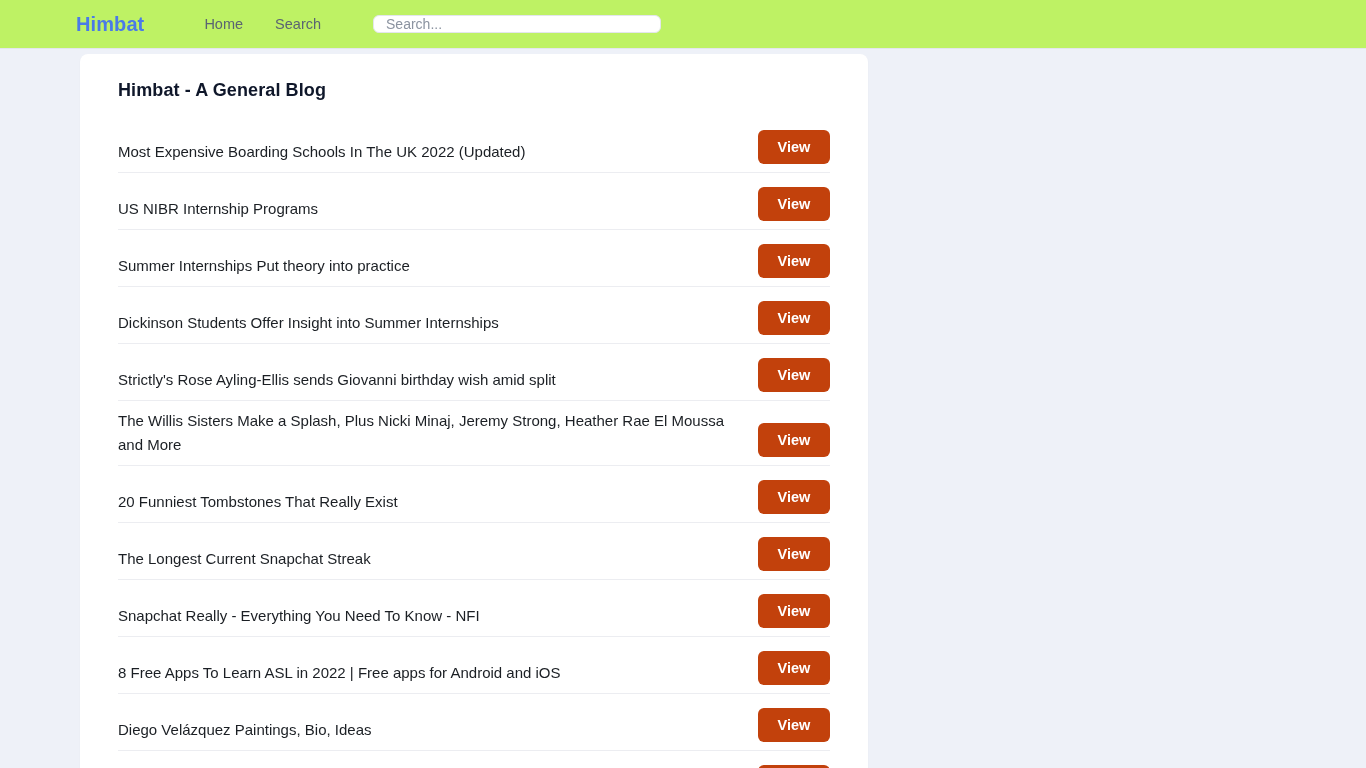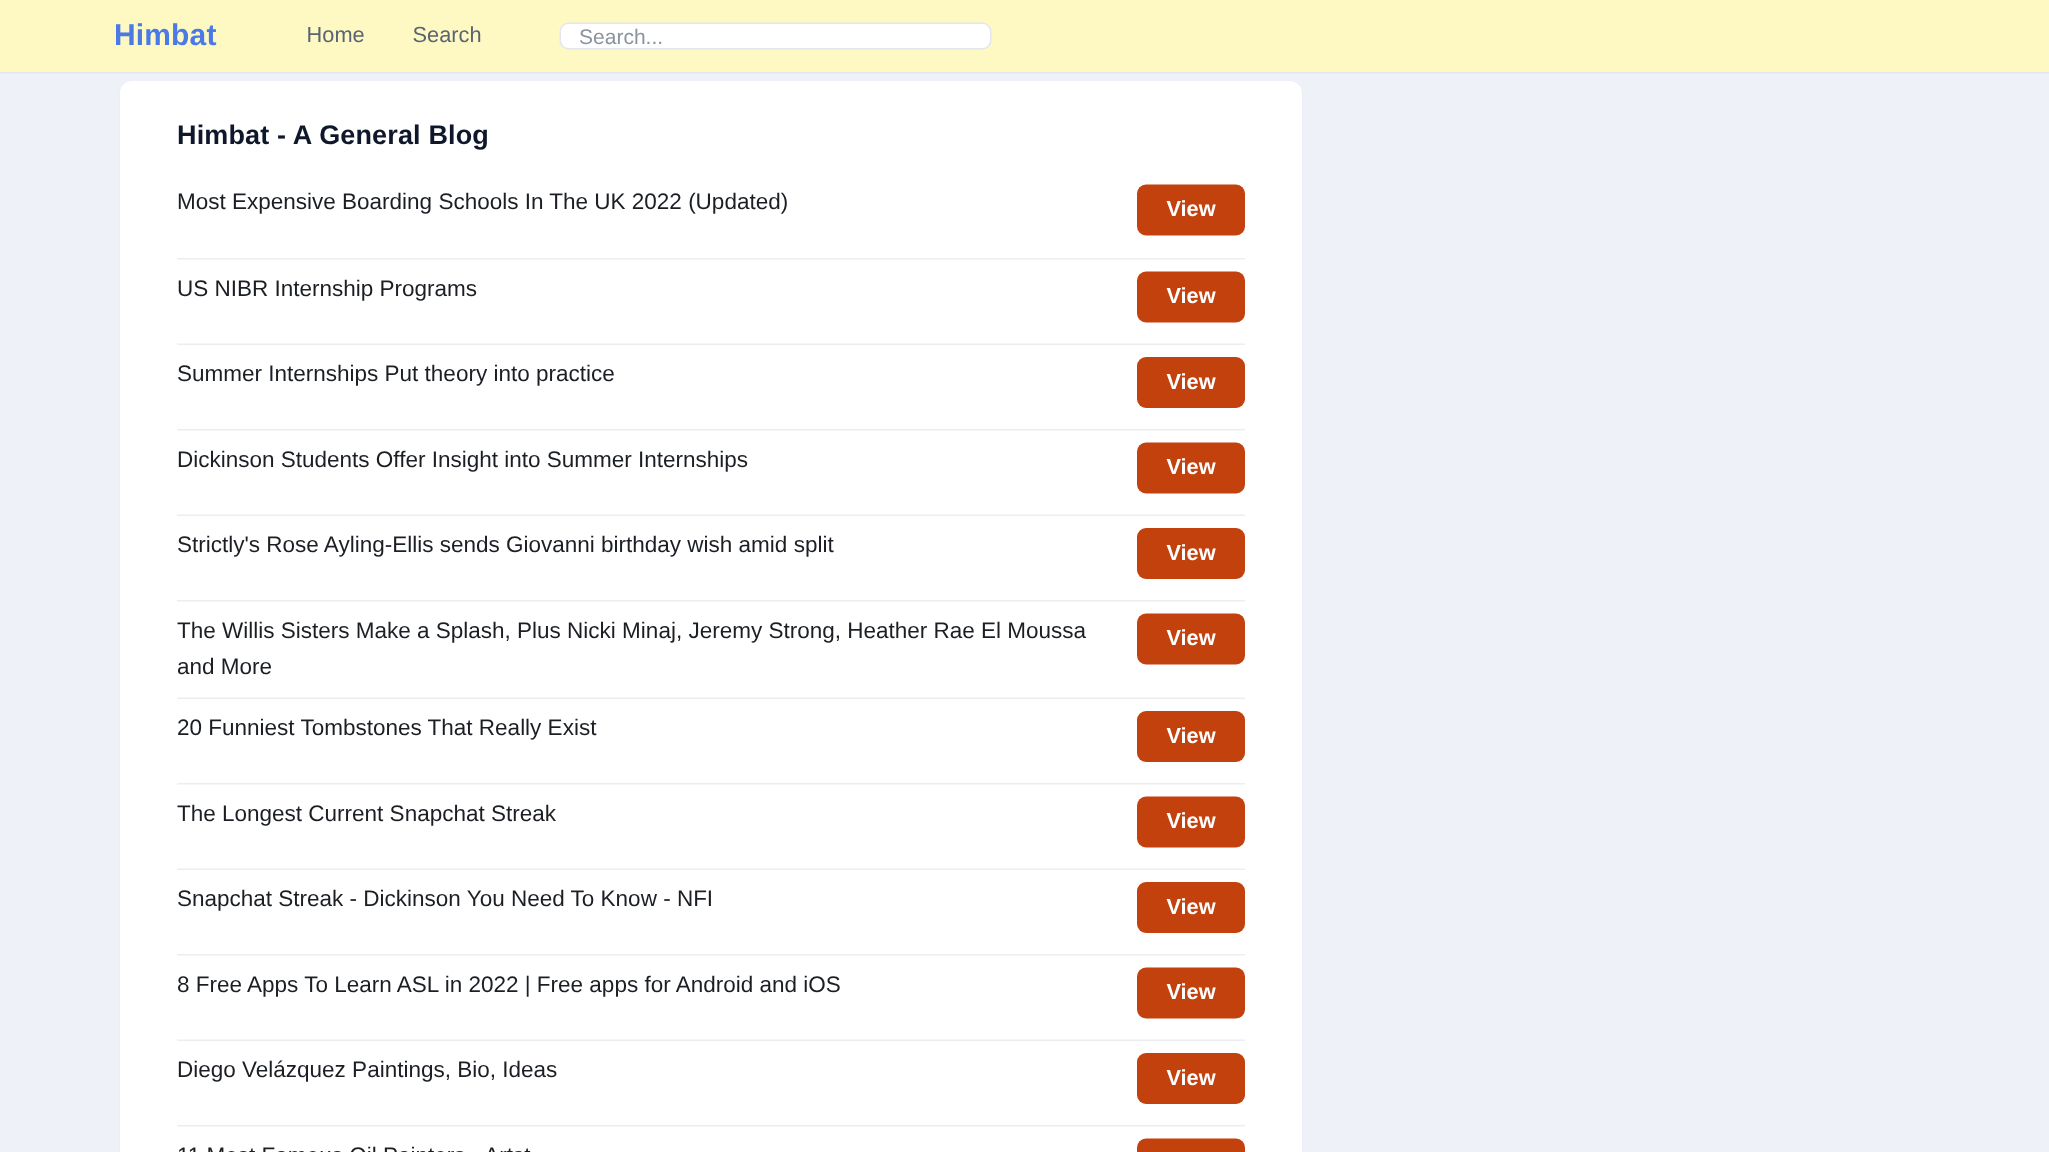--- a/index.html
+++ b/index.html
@@ -13,21 +13,21 @@
   body {
     background: #eef1f8;
     font-family: "Liberation Sans", sans-serif;
     -webkit-font-smoothing: antialiased;
   }
 
   
   .navbar {
     position: relative;
     height: 48px;
-    background: #fef9c3;
+    background: #bef264;
     display: flex;
     align-items: center;
     padding: 0 0 0 76px;
     box-shadow: 0 1px 0 rgba(0,0,0,0.045);
   }
   .brand {
     color: #4a7ae8;
     font-size: 20px;
     font-weight: 700;
     letter-spacing: 0.1px;
@@ -86,21 +86,21 @@
     margin: 10px 0 14px 0;
     letter-spacing: 0.1px;
   }
 
   
   .list {
     display: block;
   }
   .list-row {
     display: flex;
-    align-items: flex-start;
+    align-items: flex-end;
     justify-content: space-between;
     gap: 12px;
     border-top: 1px solid #ecedf1;
     min-height: 57px;
     padding: 8px 0;
   }
   .list-row:first-child {
     border-top: none;
   }
   .row-title {
@@ -174,21 +174,21 @@
         </div>
         <div class="list-row">
           <div class="row-title">20 Funniest Tombstones That Really Exist</div>
           <a class="view-btn" href="#">View</a>
         </div>
         <div class="list-row">
           <div class="row-title">The Longest Current Snapchat Streak</div>
           <a class="view-btn" href="#">View</a>
         </div>
         <div class="list-row">
-          <div class="row-title">Snapchat Streak - Dickinson You Need To Know - NFI</div>
+          <div class="row-title">Snapchat Really - Everything You Need To Know - NFI</div>
           <a class="view-btn" href="#">View</a>
         </div>
         <div class="list-row">
           <div class="row-title">8 Free Apps To Learn ASL in 2022 | Free apps for Android and iOS</div>
           <a class="view-btn" href="#">View</a>
         </div>
         <div class="list-row">
           <div class="row-title">Diego Velázquez Paintings, Bio, Ideas</div>
           <a class="view-btn" href="#">View</a>
         </div>

